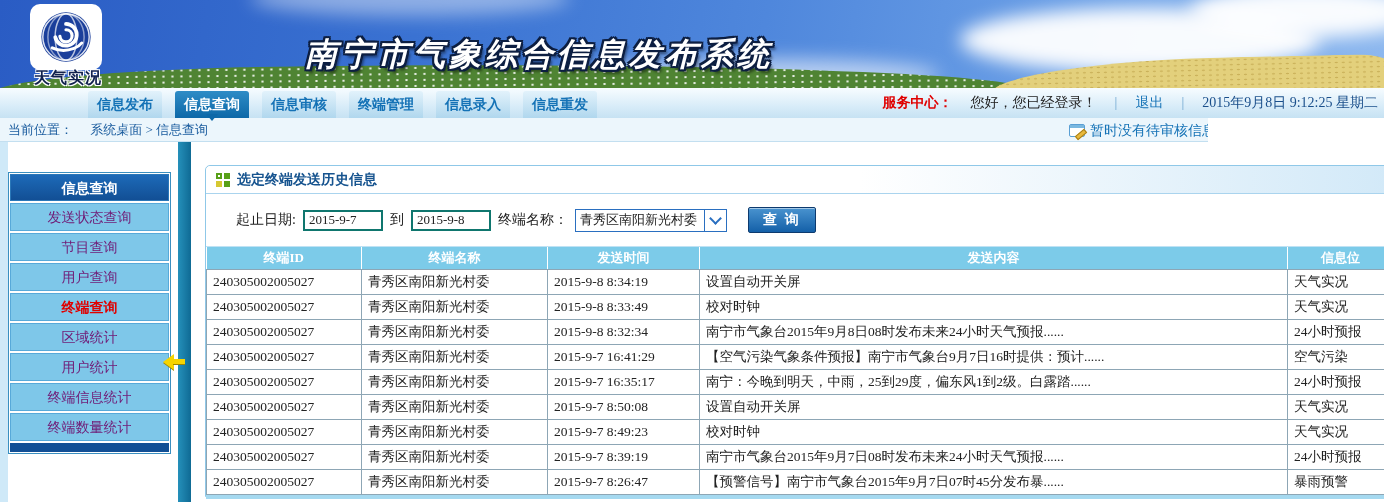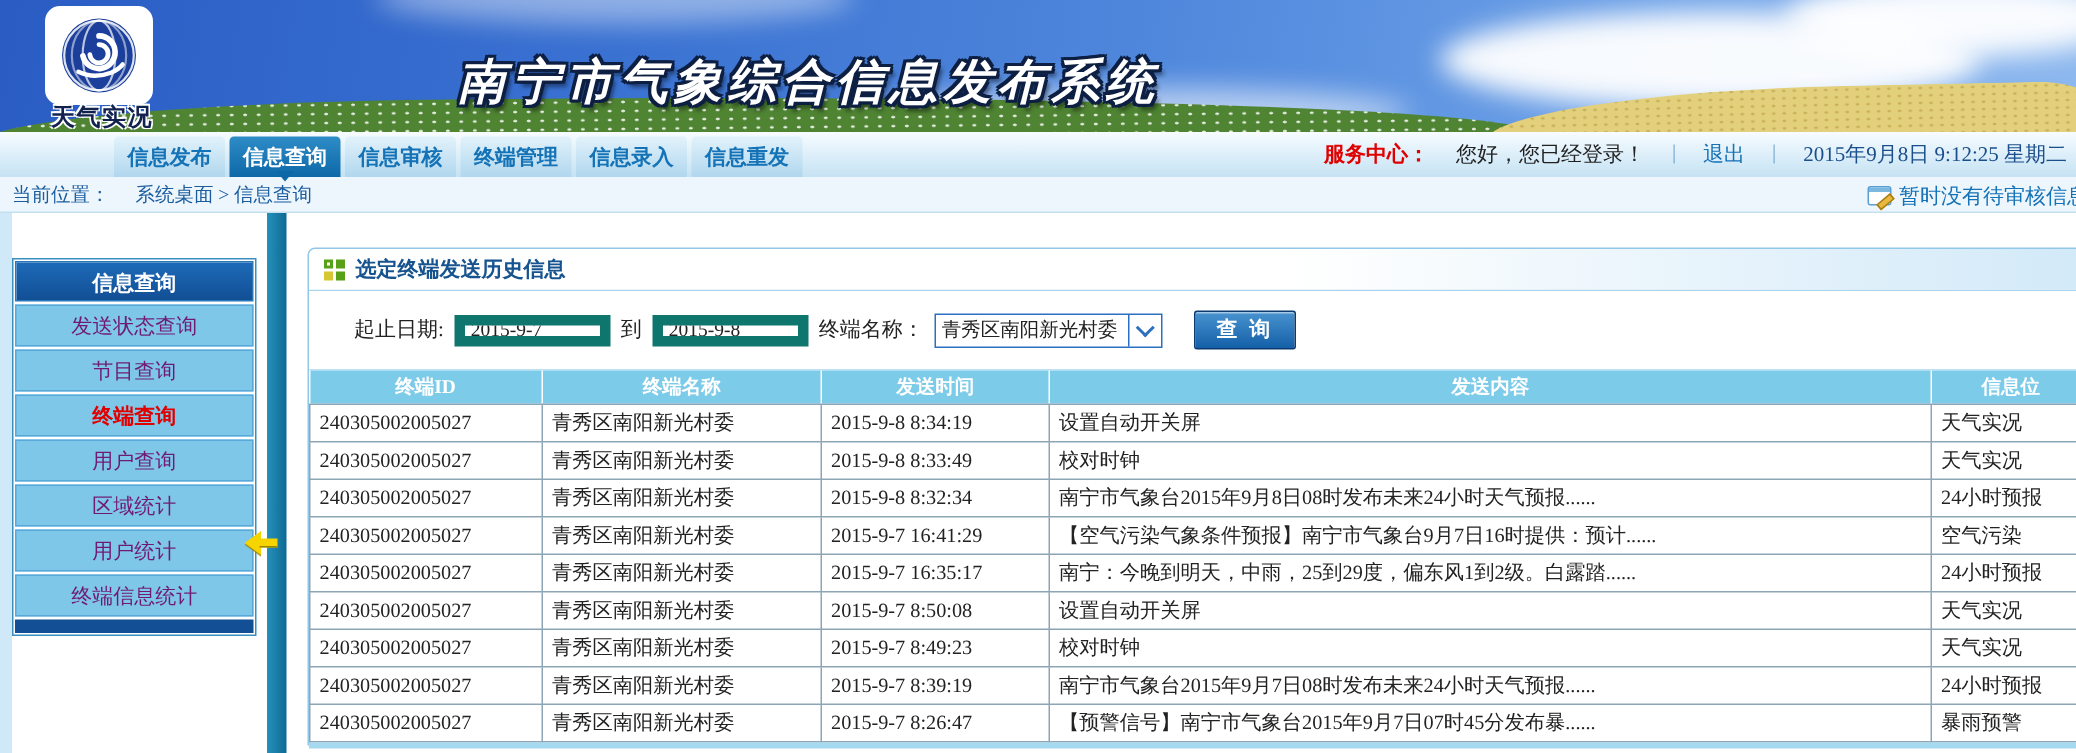--- a/index.html
+++ b/index.html
@@ -30,38 +30,38 @@
     font-size:16px; font-weight:bold; color:#12224e; letter-spacing:1px;
     text-shadow:-1px -1px 0 #fff, 1px -1px 0 #fff, -1px 1px 0 #fff, 1px 1px 0 #fff; }
   .banner-title { position:absolute; left:305px; top:33px; font-size:32px; font-weight:bold;
     font-style:italic; color:#fff; letter-spacing:4px; white-space:nowrap;
     text-shadow:-2px 0 0 #0d1f42, 2px 0 0 #0d1f42, 0 -2px 0 #0d1f42, 0 2px 0 #0d1f42,
       -2px -2px 0 #0d1f42, 2px 2px 0 #0d1f42, -2px 2px 0 #0d1f42, 2px -2px 0 #0d1f42, 3px 4px 3px rgba(0,0,0,.5); }
 
   
   .navbar { position:absolute; left:0; top:88px; width:1384px; height:30px;
     background:linear-gradient(#f7fcff, #d6ebf8 65%, #c6e2f3); }
-  .tabs { position:absolute; left:76px; bottom:0; display:flex; gap:3px; align-items:flex-end; }
+  .tabs { position:absolute; left:88px; bottom:0; display:flex; gap:13px; align-items:flex-end; }
   .tab { height:27px; line-height:27px; padding:0 9px; font-size:14px; font-weight:bold;
     color:var(--accent-blue,#1472b6); background:linear-gradient(#e2f2fb,#b0d7ee);
     border-radius:3px 3px 0 0; cursor:pointer; white-space:nowrap; }
   .tab.active { position:relative; color:#fff;
     background:linear-gradient(#2e8cc6,var(--active-tab,#0d68a8)); }
   .tab.active::after { content:""; position:absolute; left:50%; bottom:-9px; margin-left:-6px;
     border:6px solid transparent; border-top:7px solid var(--active-tab,#0d68a8); z-index:5; }
   .nav-right { position:absolute; right:6px; top:0; height:30px; display:flex; align-items:center;
     gap:18px; white-space:nowrap; font-size:14px; font-family:"Liberation Serif", serif; }
   .svc-label { color:#e00000; font-weight:bold; font-family:"Liberation Sans", sans-serif; }
   .greeting { color:#222; }
   .nav-sep { color:#6fa7d0; }
   .logout { color:var(--accent-blue,#1472b6); cursor:pointer; }
   .datetime { color:#1a4f8b; }
 
   
-  .crumbbar { position:absolute; left:0; top:118px; width:1384px; height:24px;
+  .crumbbar { position:absolute; left:0; top:118px; width:1208px; height:24px;
     background:#ecf6fc; border-bottom:1px solid #c3dff0; font-size:13px; line-height:23px;
     font-family:"Liberation Serif", serif; overflow:hidden; }
   .crumb-left { position:absolute; left:8px; color:#1a5c9e; }
   .crumb-path { margin-left:14px; color:#1a5c9e; cursor:pointer; }
   .notice-wrap { position:absolute; right:-8px; top:0; height:24px; display:flex; align-items:center; gap:5px; }
   .note-icon { position:relative; width:16px; height:13px; background:#fff; border:1px solid #5a9fd4; border-radius:2px; }
   .note-icon::before { content:""; position:absolute; left:0; top:0; right:0; height:3px; background:#7ab8e0; }
   .note-icon::after { content:""; position:absolute; right:-3px; bottom:-1px; width:10px; height:3px;
     background:#e8b93c; border:1px solid #a77e18; transform:rotate(-40deg); }
   .notice-text { color:var(--notice-blue,#1472b6); font-size:14px; font-family:"Liberation Sans", sans-serif; }
@@ -102,21 +102,21 @@
   .grid-icon i { position:absolute; width:6px; height:6px; }
   .grid-icon .tl { left:0; top:0; background:#fff; border:2px solid #58a018; }
   .grid-icon .tr { right:0; top:0; background:#58a018; }
   .grid-icon .bl { left:0; bottom:0; background:#d6c832; }
   .grid-icon .br { right:0; bottom:0; background:#58a018; }
   .panel-title { color:#17548f; font-size:14px; font-weight:bold; }
 
   .form-row { height:53px; display:flex; align-items:center; padding-left:30px; gap:7px;
     border-bottom:1px solid #bfe2f4; font-size:14px; color:#222;
     font-family:"Liberation Serif", serif; }
-  .date-input { width:104px; height:21px; border:7px solid #0f766e; font-size:13px;
+  .date-input { width:80px; height:21px; border:2px solid #0f766e; font-size:13px;
     padding:1px 4px; color:#222; font-family:"Liberation Serif", serif; }
   .fake-select { width:152px; height:23px; border:1px solid #2a6fc0; background:#fff;
     display:flex; align-items:center; justify-content:space-between; cursor:pointer; }
   .fake-select .sel-text { padding-left:4px; font-size:13px; color:#222; white-space:nowrap; overflow:hidden; }
   .sel-chev { width:22px; height:100%; border-left:1px solid #2a6fc0; display:flex;
     align-items:center; justify-content:center; }
   .sel-chev::before { content:""; width:7px; height:7px; border-right:2px solid #2a6fc0;
     border-bottom:2px solid #2a6fc0; transform:rotate(45deg); margin-top:-4px; }
   .search-btn { margin-left:14px; width:68px; height:26px; color:#fff; font-size:14px; font-weight:bold;
     background:linear-gradient(#4993cf,var(--button-bg,#1460a8)); border:1px solid #0d3a6e;
@@ -201,30 +201,31 @@
 
   <div class="sidebar">
     <div class="sb-header">信息查询</div>
     <div>
 
         <div class="sb-item">发送状态查询</div>
 
         <div class="sb-item">节目查询</div>
 
 
+        <div class="sb-item">用户查询</div>
+
         <div class="sb-item active">终端查询</div>
 
-        <div class="sb-item">用户查询</div>
-
         <div class="sb-item">区域统计</div>
 
         <div class="sb-item">用户统计</div>
 
         <div class="sb-item">终端信息统计</div>
 
+        <div class="sb-item">终端数量统计</div>
       </div>
     <div class="sb-footer"></div>
   </div>
 
   <div class="divider">
     <span class="collapse-arrow">
       <i class="tri"></i>
       <i class="tail"></i>
     </span>
   </div>

